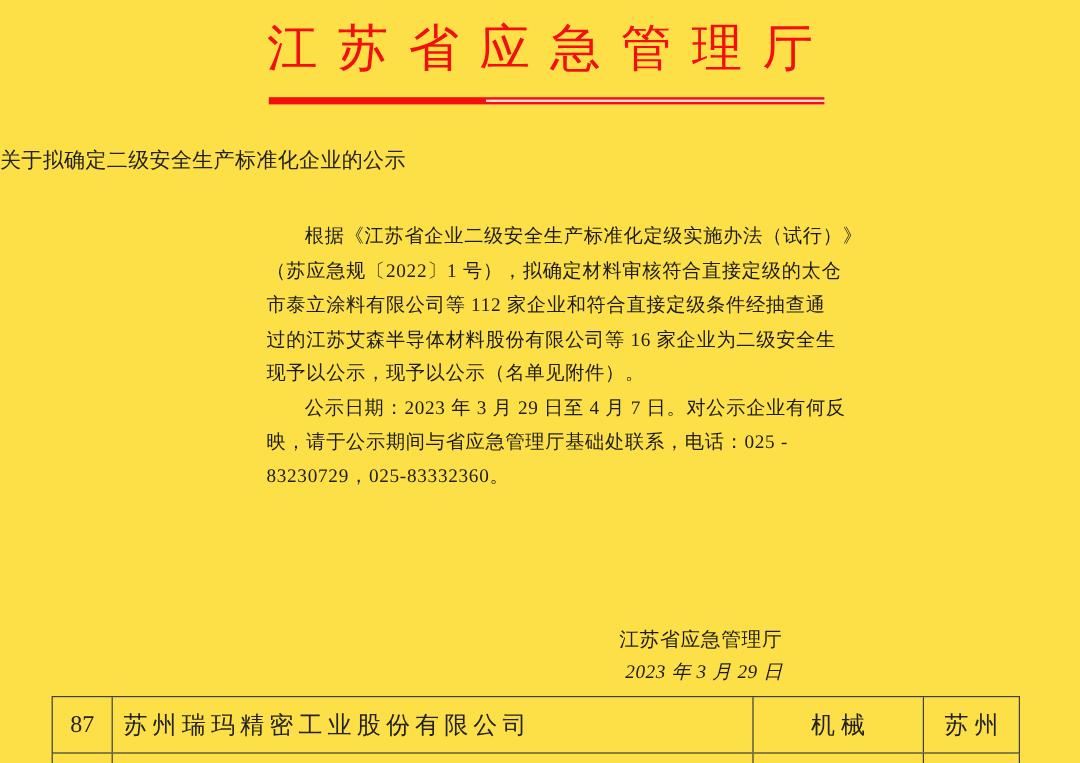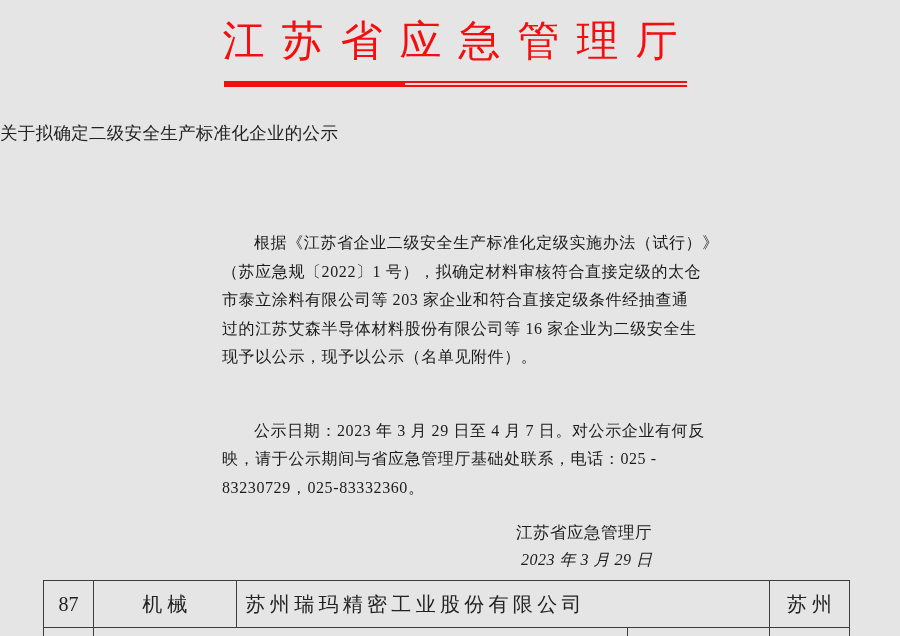--- a/index.html
+++ b/index.html
@@ -4,21 +4,21 @@
 <style>
   html, body {
     margin: 0;
     padding: 0;
     background: #ffffff;
   }
   .page {
     position: relative;
     width: 900px;
     height: 636px;
-    background: #e5e5e5;
+    background: #fde047;
     overflow: hidden;
     font-family: "Liberation Serif", "DejaVu Serif", serif;
     color: #1f1f1f;
   }
 
   
   .agency-title {
     position: absolute;
     top: 14px;
     left: 0;
@@ -79,21 +79,20 @@
     font-size: 16px;
     line-height: 28.5px;
     color: #1c1c1c;
   }
   .doc-line {
     white-space: nowrap;
     letter-spacing: 0.6px;
   }
   .doc-line.indent {
     text-indent: 2em;
-    margin-top: 45px;
   }
 
   .attachment-line {
     position: absolute;
     top: 438px;
     left: 222px;
     width: 470px;
     font-size: 16px;
     line-height: 22px;
     text-indent: 2em;
@@ -197,37 +196,37 @@
   <div class="red-rule">
     <div class="solid"></div>
     <div class="striped"></div>
   </div>
 
   <div class="doc-title">关于拟确定二级安全生产标准化企业的公示</div>
 
   <div class="doc-body">
     <div class="doc-line indent">根据《江苏省企业二级安全生产标准化定级实施办法（试行）》</div>
     <div class="doc-line">（苏应急规〔2022〕1 号），拟确定材料审核符合直接定级的太仓</div>
-    <div class="doc-line">市泰立涂料有限公司等 203 家企业和符合直接定级条件经抽查通</div>
+    <div class="doc-line">市泰立涂料有限公司等 112 家企业和符合直接定级条件经抽查通</div>
     <div class="doc-line">过的江苏艾森半导体材料股份有限公司等 16 家企业为二级安全生</div>
     <div class="doc-line">现予以公示，现予以公示（名单见附件）。</div>
     <div class="doc-line indent">公示日期：2023 年 3 月 29 日至 4 月 7 日。对公示企业有何反</div>
     <div class="doc-line">映，请于公示期间与省应急管理厅基础处联系，电话：025 -</div>
     <div class="doc-line">83230729，025-83332360。</div>
   </div>
 
 
   <div class="sig-agency">江苏省应急管理厅</div>
   <div class="sig-date">2023 年 3 月 29 日</div>
 
   <div class="list-table">
     <div class="table-row">
       <div class="cell cell-no">87</div>
+      <div class="cell cell-company">苏州瑞玛精密工业股份有限公司</div>
       <div class="cell cell-industry">机械</div>
-      <div class="cell cell-company">苏州瑞玛精密工业股份有限公司</div>
       <div class="cell cell-city">苏州</div>
     </div>
     <div class="table-row-next">
       <div class="stub stub-no"></div>
       <div class="stub stub-company"></div>
       <div class="stub stub-industry"></div>
       <div class="stub stub-city"></div>
     </div>
   </div>
 

